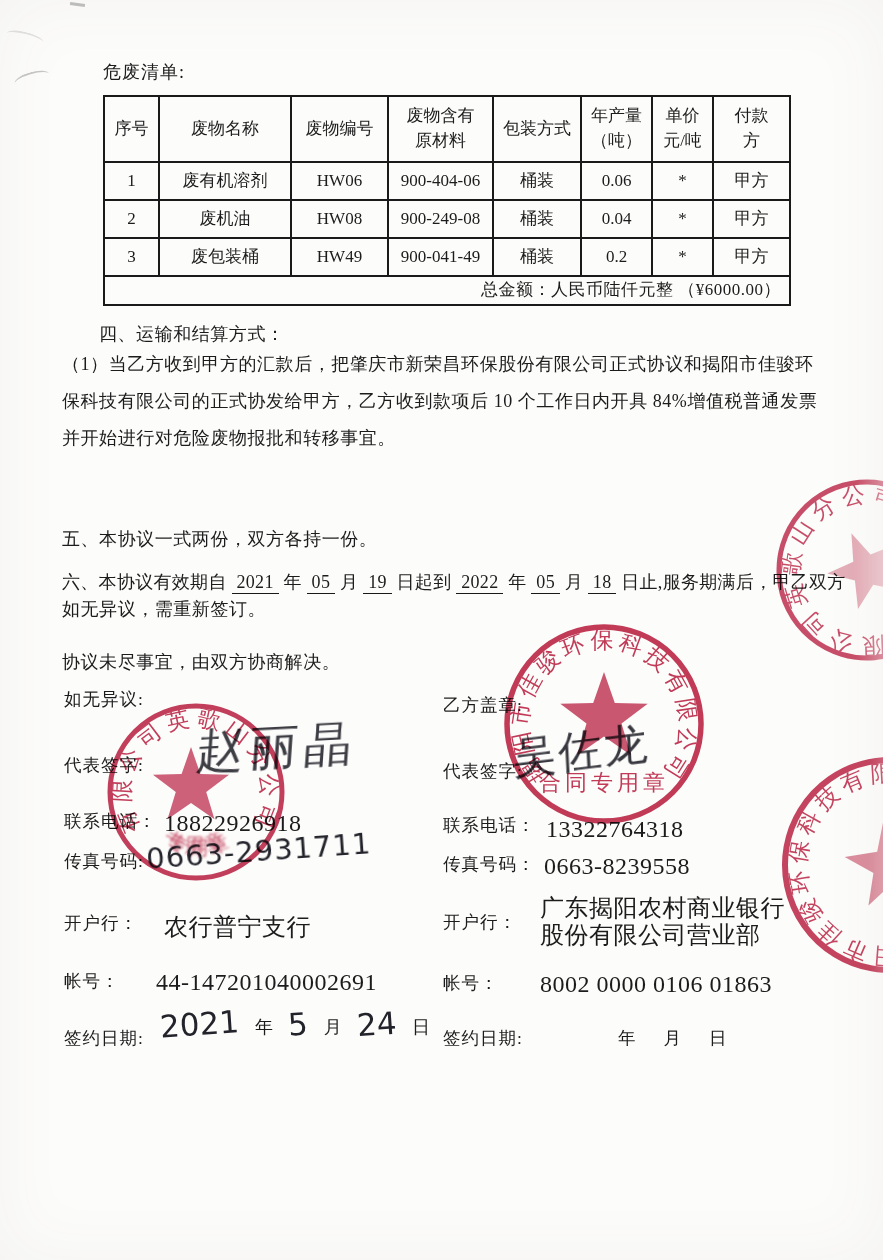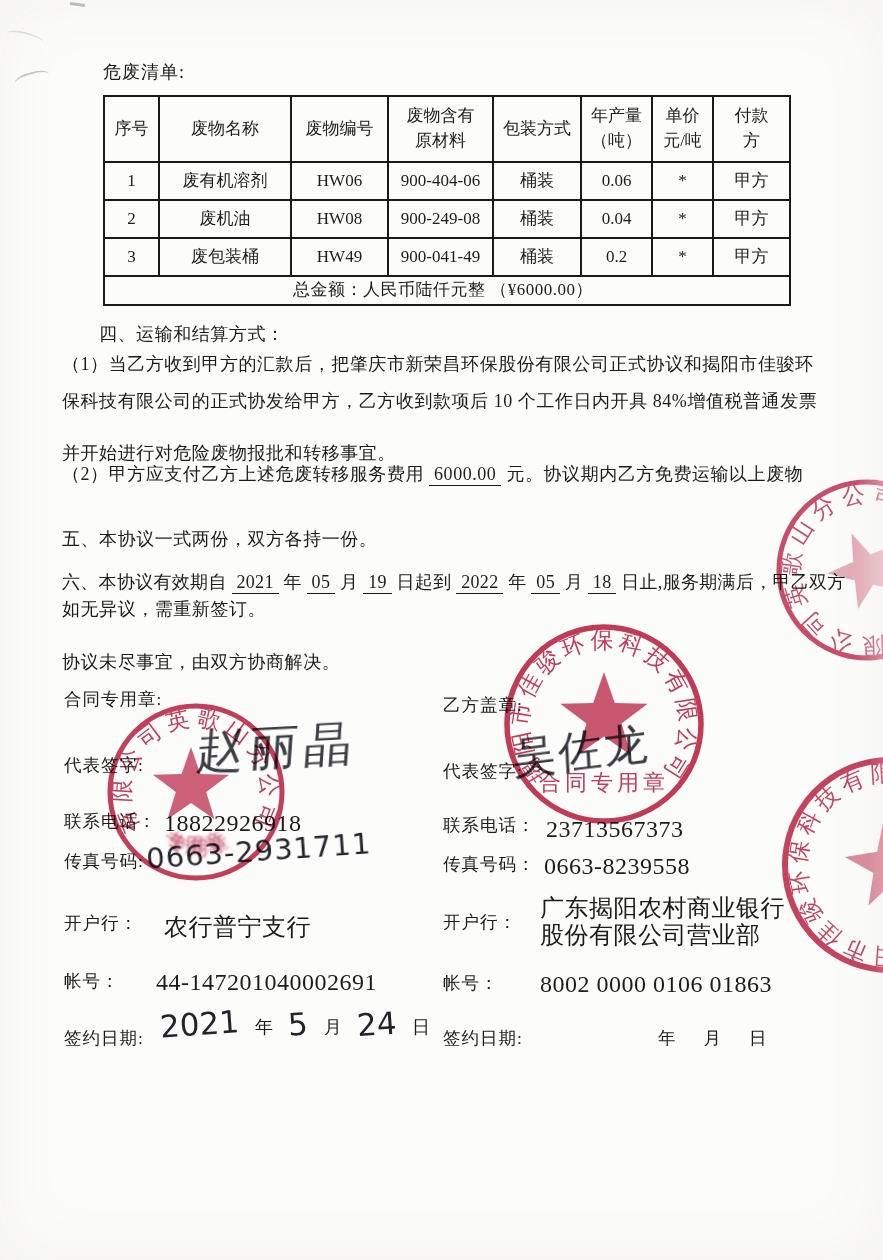--- a/index.html
+++ b/index.html
@@ -24,42 +24,42 @@
     font-size:17px;
     padding-left:16px;
   }
   table.waste th,table.waste td{
     border:2px solid #1a1a1a;text-align:center;vertical-align:middle;
     font-weight:normal;padding:0;line-height:1.45;
   }
   table.waste thead th{height:64px;}
   table.waste tbody td{height:36px;font-family:"Liberation Serif","DejaVu Serif",serif;}
   table.waste td.num{font-size:17px;}
-  table.waste tfoot td{height:27px;padding-right:8px;font-size:17px;letter-spacing:.5px;}
+  table.waste tfoot td{height:27px;text-align:right;padding-right:8px;font-size:17px;letter-spacing:.5px;}
 
   .line{position:absolute;left:62px;width:792px;font-size:18px;letter-spacing:.55px;white-space:nowrap;}
   .indent{left:99px;}
   .u{border-bottom:1.6px solid #191919;padding:0 5px 1px 5px;}
 
   .lab{position:absolute;font-size:17.5px;letter-spacing:1px;}
   .val{position:absolute;font-size:24px;letter-spacing:.5px;}
   .val2{line-height:27px;white-space:normal;}
 
   .hw{
     position:absolute;color:#23232c;
     font-family:"DejaVu Sans","Liberation Sans",sans-serif;
     font-weight:400;filter:blur(.2px);
   }
   .sigA{left:196px;top:716px;font-size:48px;letter-spacing:6px;transform:rotate(-3deg) skewX(-7deg);opacity:.88;}
   .sigB{left:512px;top:722px;font-size:44px;letter-spacing:2px;transform:rotate(-7deg) skewX(-4deg);opacity:.9;}
   .faxA{left:146px;top:834px;font-size:29px;letter-spacing:1px;transform:rotate(-4deg);}
   .dateA{left:160px;top:1006px;display:flex;align-items:flex-end;position:absolute;}
   .dateA .hwn{font-family:"DejaVu Sans","Liberation Sans",sans-serif;color:#23232c;font-size:31px;transform:rotate(-4deg);margin-right:6px;}
   .dateA .pc{font-size:18px;font-family:"Liberation Serif",serif;color:#1c1c1c;margin:0 14px 3px 10px;letter-spacing:1px;}
-  .dateB{position:absolute;left:618px;top:1026px;font-size:17.5px;letter-spacing:1px;margin-left:40px;}
+  .dateB{position:absolute;left:618px;top:1026px;font-size:17.5px;letter-spacing:1px;}
   .dateB span{margin-right:27px;}
 
   .stamp{position:absolute;mix-blend-mode:multiply;}
   svg text{font-family:"Liberation Serif","DejaVu Serif",serif;}
 </style>
 </head>
 <body>
 
 <div class="page">
 
@@ -151,28 +151,27 @@
     <tfoot>
       <tr>
         <td colspan="8">总金额：人民币陆仟元整 （¥6000.00）</td>
       </tr>
     </tfoot>
   </table>
 
   <div class="line indent" style="top:322px">四、运输和结算方式：</div>
   <div class="line" style="top:352px">（1）当乙方收到甲方的汇款后，把肇庆市新荣昌环保股份有限公司正式协议和揭阳市佳骏环</div>
   <div class="line" style="top:389px">保科技有限公司的正式协发给甲方，乙方收到款项后 10 个工作日内开具 84%增值税普通发票</div>
-  <div class="line" style="top:441px">并开始进行对危险废物报批和转移事宜。</div>
-  <div class="line" style="top:462px"><span>（2）甲方应支付乙方上述危废转移服务费用 </span><span class="u">6000.00</span><span> 元。协议期内乙方免费运输以上废物</span></div>
+  <div class="line" style="top:426px">并开始进行对危险废物报批和转移事宜。</div>
   <div class="line" style="top:527px">五、本协议一式两份，双方各持一份。</div>
   <div class="line" style="top:570px;letter-spacing:.3px"><span>六、本协议有效期自 </span><span class="u">2021</span><span> 年 </span><span class="u">05</span><span> 月 </span><span class="u">19</span><span> 日起到 </span><span class="u">2022</span><span> 年 </span><span class="u">05</span><span> 月 </span><span class="u">18</span><span> 日止,服务期满后，甲乙双方</span></div>
   <div class="line" style="top:597px">如无异议，需重新签订。</div>
   <div class="line" style="top:650px">协议未尽事宜，由双方协商解决。</div>
 
-  <div class="lab" style="left:64px;top:687px">合同专用章:</div>
+  <div class="lab" style="left:64px;top:687px">如无异议:</div>
   <div class="lab" style="left:64px;top:753px">代表签字:</div>
   <div class="hw sigA">赵丽晶</div>
   <div class="lab" style="left:64px;top:809px">联系电话：</div>
   <div class="val" style="left:164px;top:810px">18822926918</div>
   <div class="lab" style="left:64px;top:849px">传真号码:</div>
   <div class="hw faxA">0663-2931711</div>
   <div class="lab" style="left:64px;top:911px">开户行：</div>
   <div class="val" style="left:164px;top:911px">农行普宁支行</div>
   <div class="lab" style="left:64px;top:969px">帐号：</div>
   <div class="val" style="left:156px;top:969px">44-147201040002691</div>
@@ -183,21 +182,21 @@
       <span class="hwn">5</span>
       <span class="pc">月</span>
       <span class="hwn">24</span>
       <span class="pc">日</span>
   </div>
 
   <div class="lab" style="left:443px;top:693px">乙方盖章:</div>
   <div class="lab" style="left:443px;top:759px">代表签字:</div>
   <div class="hw sigB">吴佐龙</div>
   <div class="lab" style="left:443px;top:813px">联系电话：</div>
-  <div class="val" style="left:546px;top:816px">23713567373</div>
+  <div class="val" style="left:546px;top:816px">13322764318</div>
   <div class="lab" style="left:443px;top:852px">传真号码：</div>
   <div class="val" style="left:544px;top:853px">0663-8239558</div>
   <div class="lab" style="left:443px;top:910px">开户行：</div>
   <div class="val val2" style="left:540px;top:895px;width:266px">广东揭阳农村商业银行股份有限公司营业部</div>
   <div class="lab" style="left:443px;top:971px">帐号：</div>
   <div class="val" style="left:540px;top:971px">8002 0000 0106 01863</div>
   <div class="lab" style="left:443px;top:1026px">签约日期:</div>
   <div class="dateB">
     <span>年</span><span>月</span><span>日</span>
   </div>

